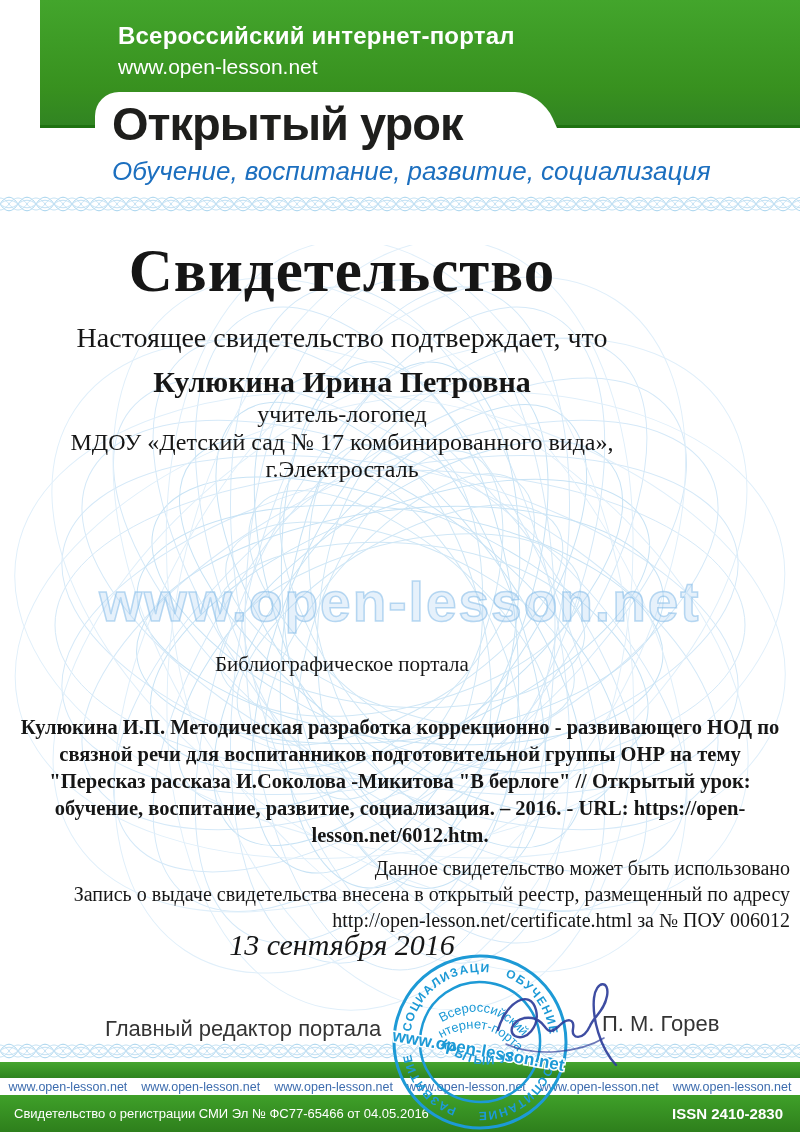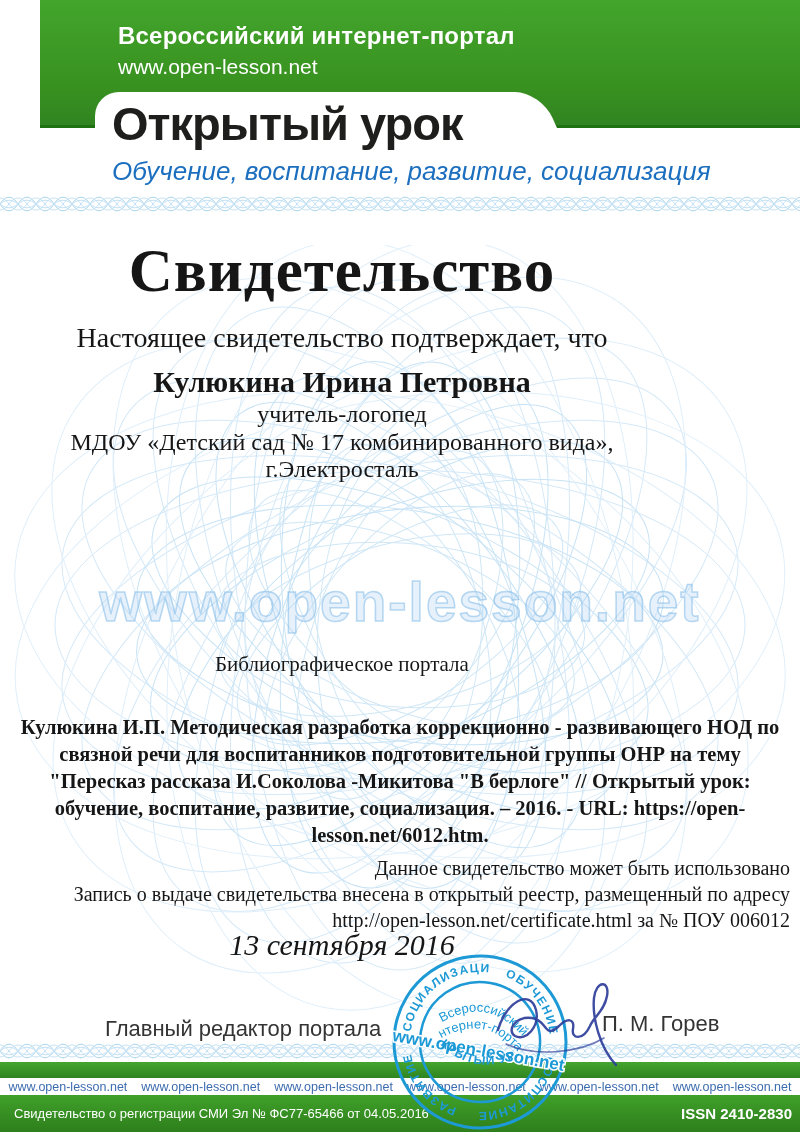--- a/index.html
+++ b/index.html
@@ -61,21 +61,21 @@
   .green-strip{position:absolute;left:0;top:1062px;width:800px;height:16px;z-index:2;
           background:linear-gradient(180deg,#45a52f,#2f8420);}
   .www-row{position:absolute;left:0;top:1078px;width:800px;height:17px;background:#ffffff;z-index:2;
           display:flex;justify-content:center;align-items:center;gap:14px;white-space:nowrap;overflow:hidden;
           font-family:"Liberation Sans",sans-serif;font-size:12.5px;color:#3d6cae;}
   .footer{position:absolute;left:0;top:1095px;width:800px;height:37px;z-index:2;
           background:linear-gradient(180deg,#3fa029,#2e7f1c);
           display:flex;justify-content:space-between;align-items:center;
           font-family:"Liberation Sans",sans-serif;color:#ffffff;}
   .footer-left{font-size:13px;padding-left:14px;}
-  .footer-right{font-size:15px;font-weight:bold;padding-right:8px;}
+  .footer-right{font-size:15px;font-weight:bold;padding-right:17px;}
 </style>
 </head>
 <body>
 
 <div class="page">
 
   <svg class="rosette" viewBox="0 0 800 770">
     <g id="rings" fill="none" stroke-width="1">
         <ellipse cx="400" cy="380" rx="345" ry="155" stroke="#d5e9f8" transform="rotate(0 400 380)"></ellipse>
         <ellipse cx="400" cy="380" rx="345" ry="155" stroke="#d5e9f8" transform="rotate(12.857142857142858 400 380)"></ellipse>

